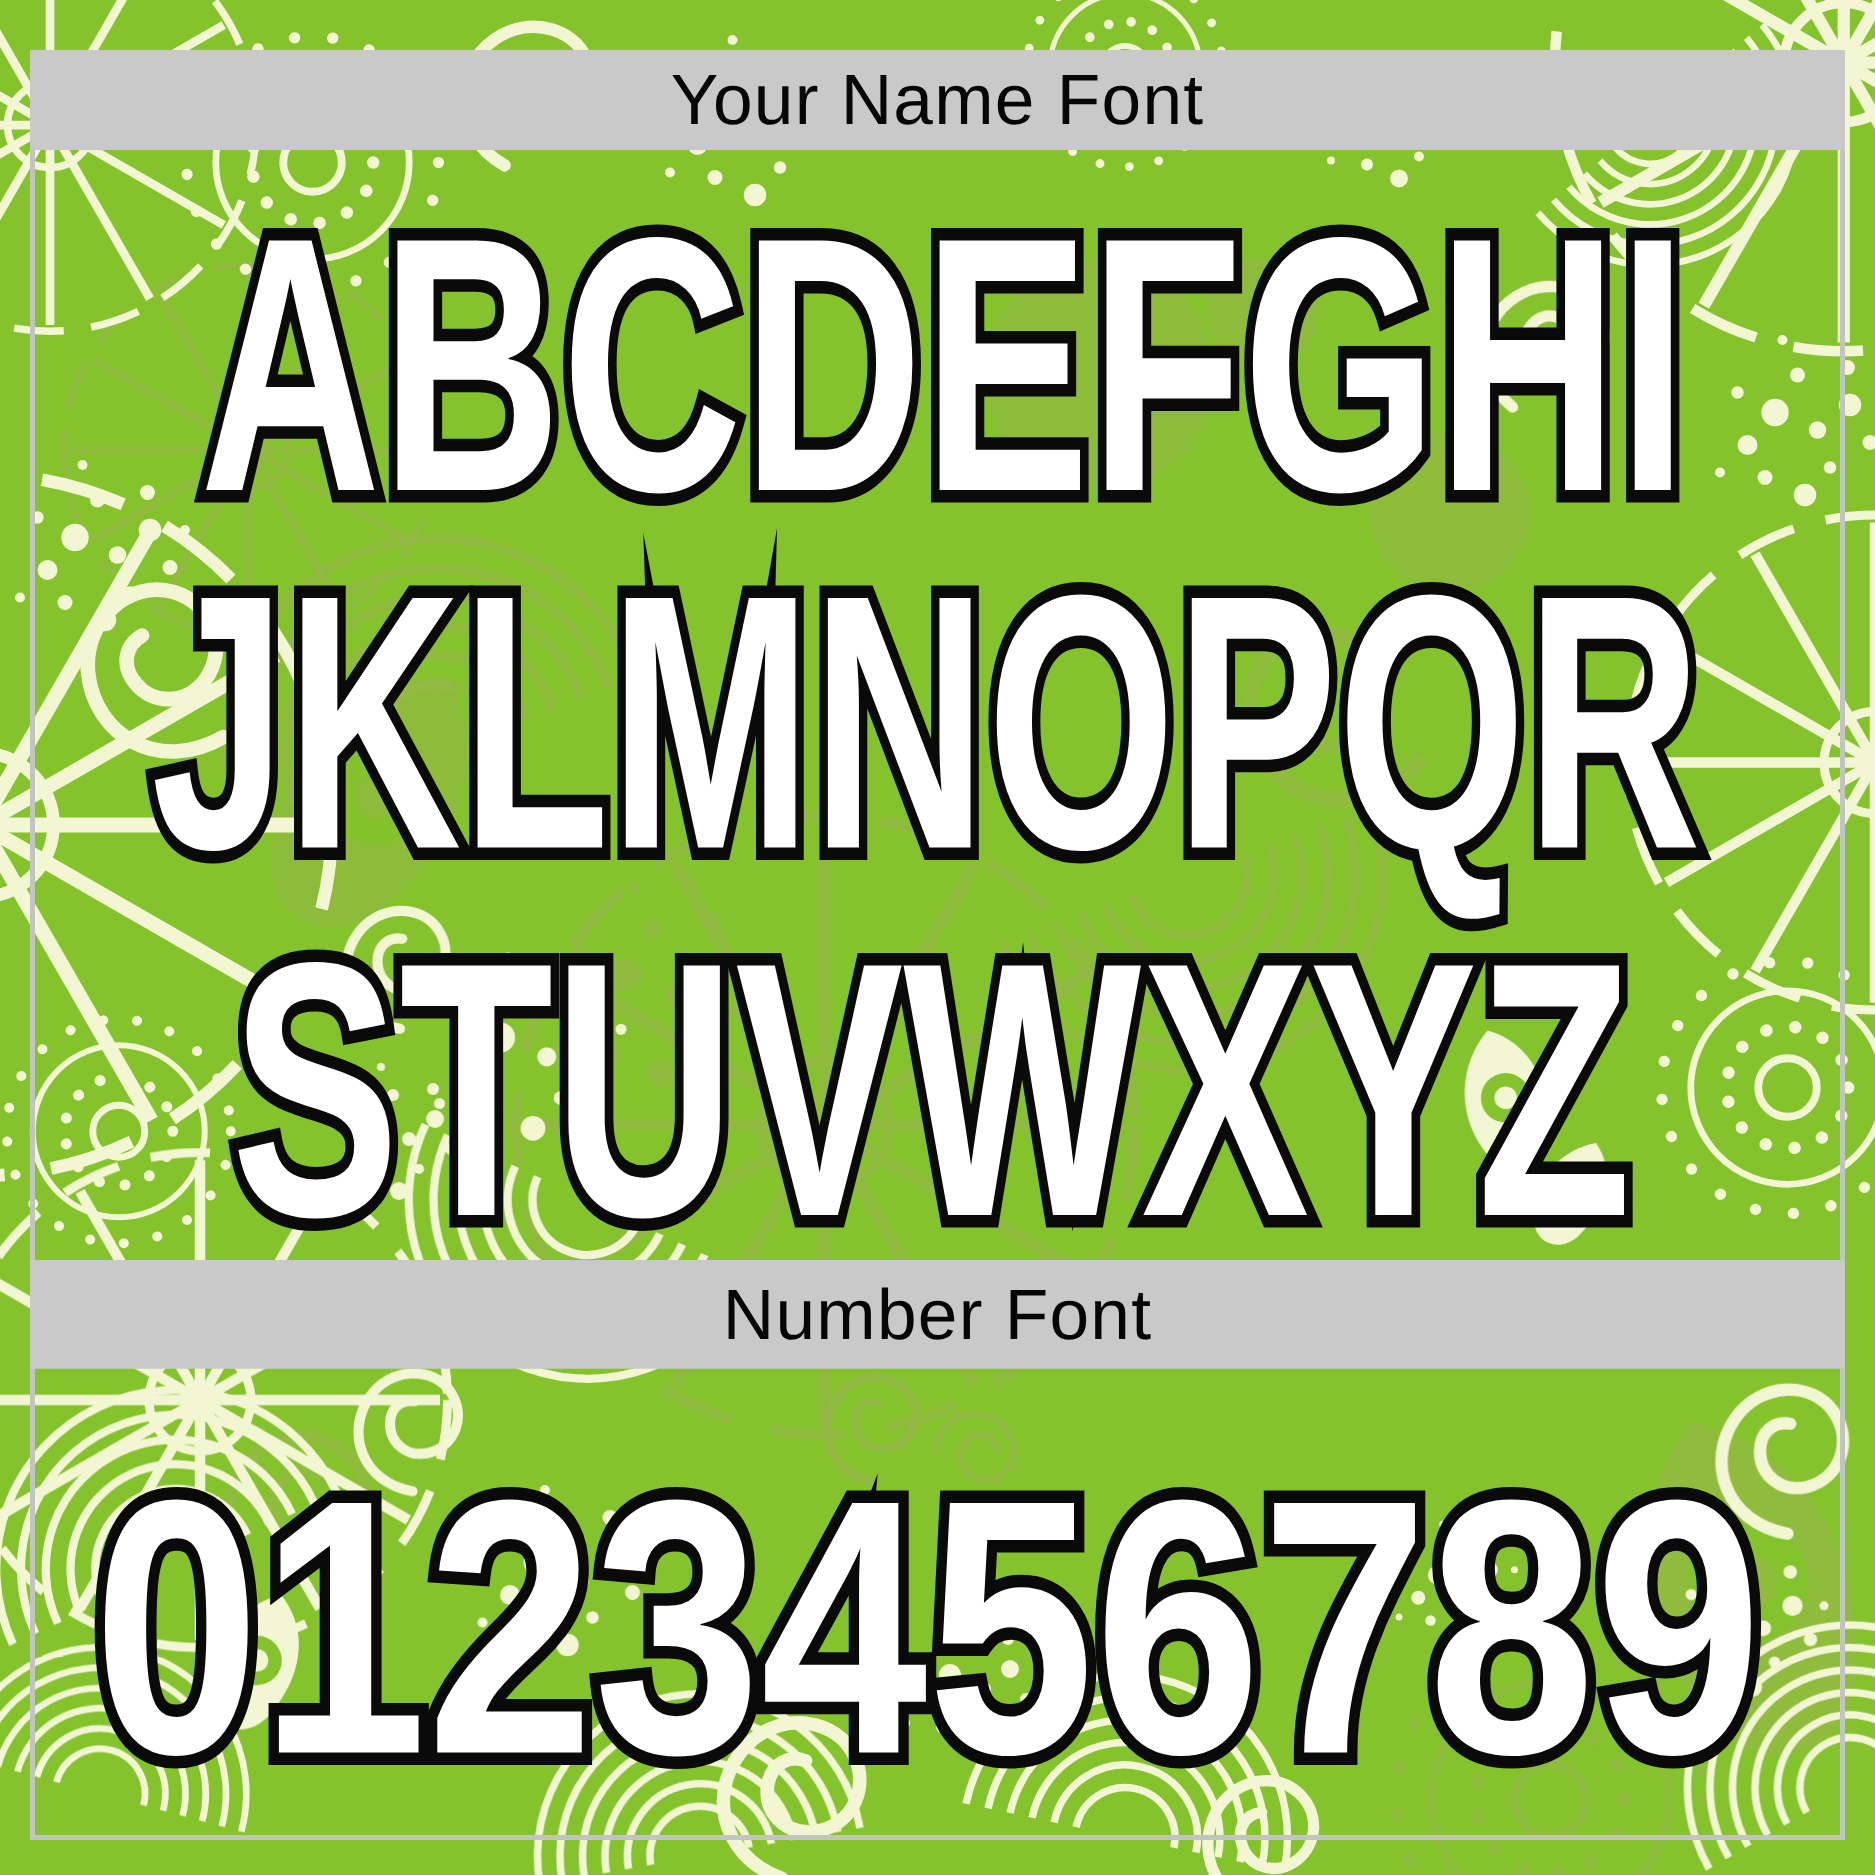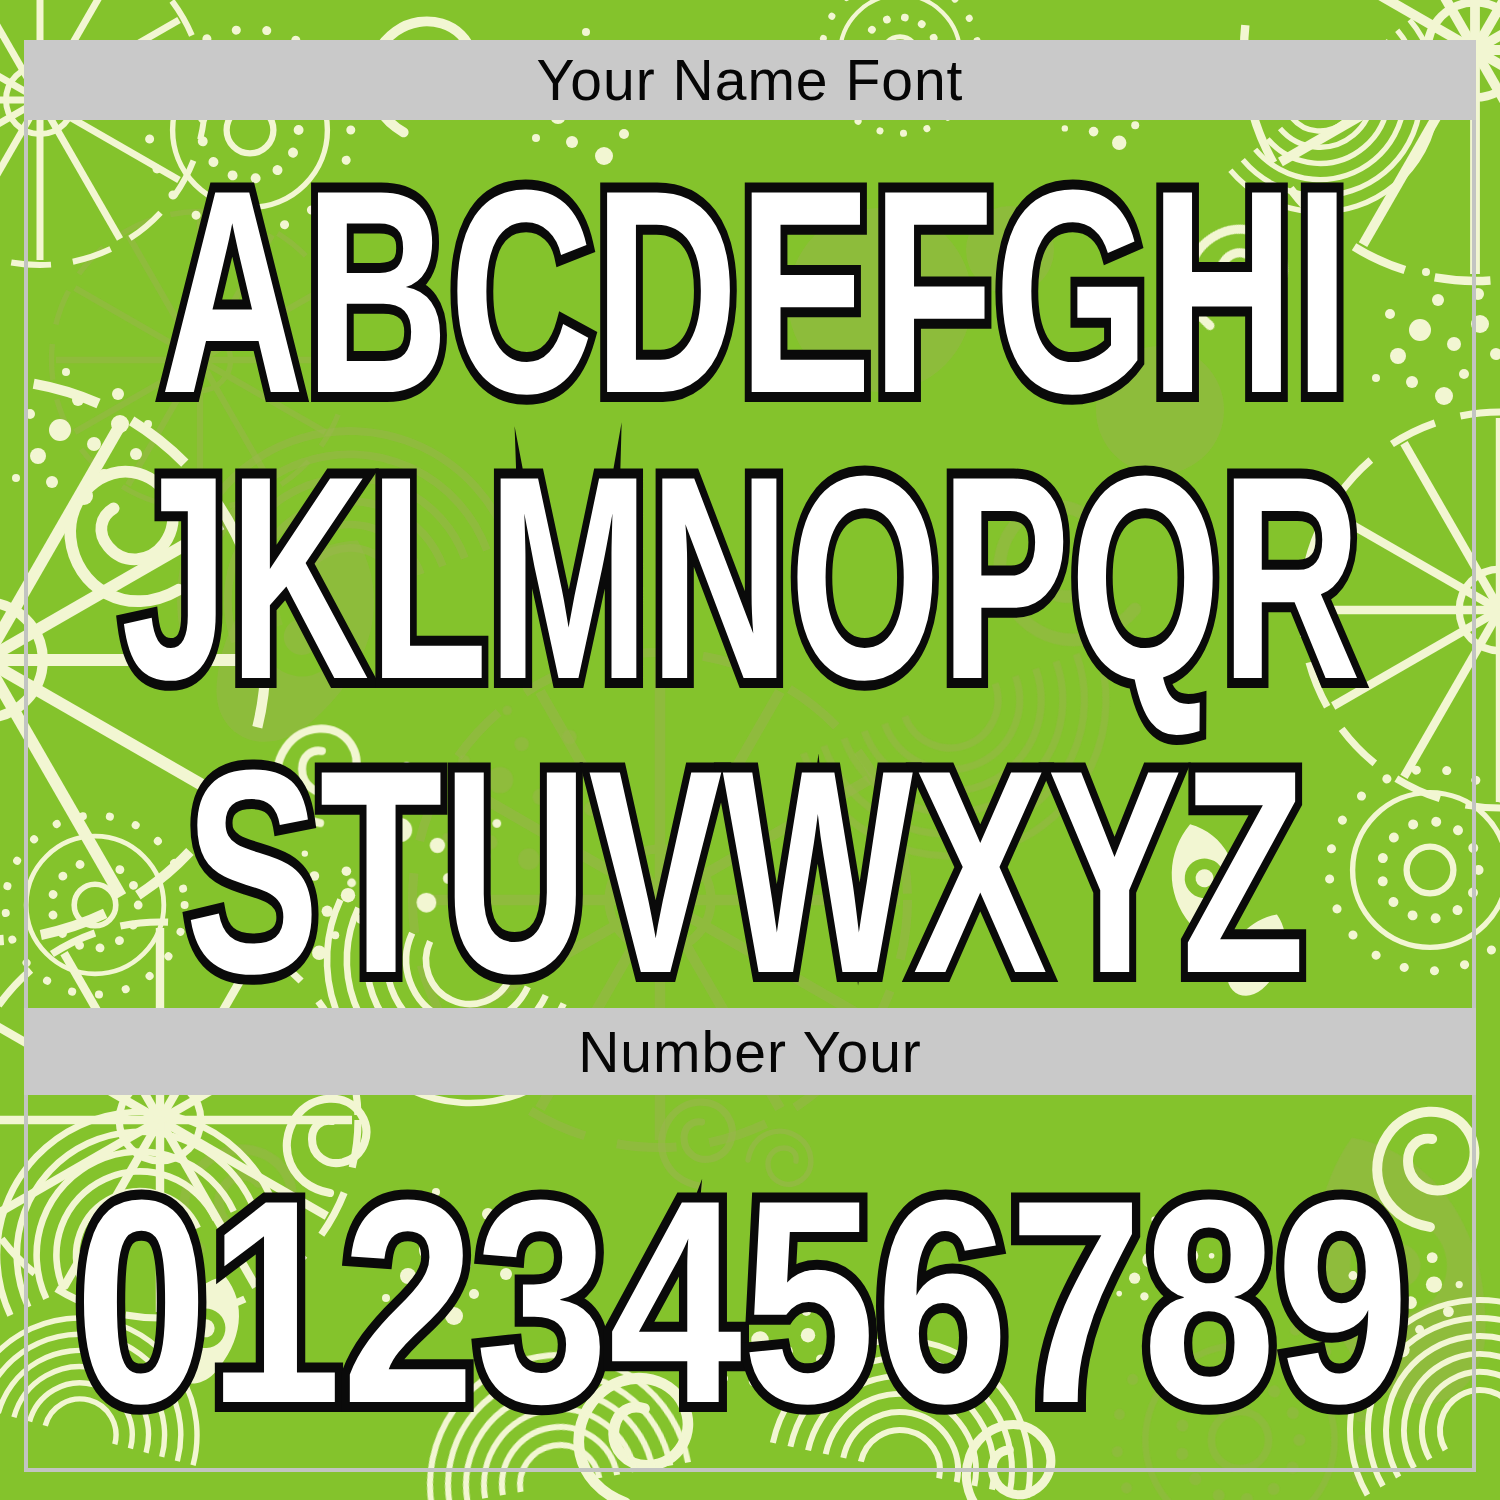--- a/index.html
+++ b/index.html
@@ -170,21 +170,21 @@
     </g>
   </svg>
 
   <div class="frame"></div>
 
   <div class="bar bar-top">
     <span class="bar-label">Your Name Font</span>
   </div>
 
   <div class="bar bar-mid">
-    <span class="bar-label">Number Your</span>
+    <span class="bar-label">Number Font</span>
   </div>
 
   <svg class="letters" width="1500" height="1500" viewBox="0 0 1500 1500">
     <text x="755" y="392" font-size="290" text-anchor="middle" textLength="1190" lengthAdjust="spacingAndGlyphs">ABCDEFGHI</text>
     <text x="741" y="678" font-size="290" text-anchor="middle" textLength="1240" lengthAdjust="spacingAndGlyphs">JKLMNOPQR</text>
     <text x="745" y="972" font-size="290" text-anchor="middle" textLength="1120" lengthAdjust="spacingAndGlyphs">STUVWXYZ</text>
     <text x="742" y="1402" font-size="290" text-anchor="middle" textLength="1335" lengthAdjust="spacingAndGlyphs">0123456789</text>
   </svg>
 
 </div>

